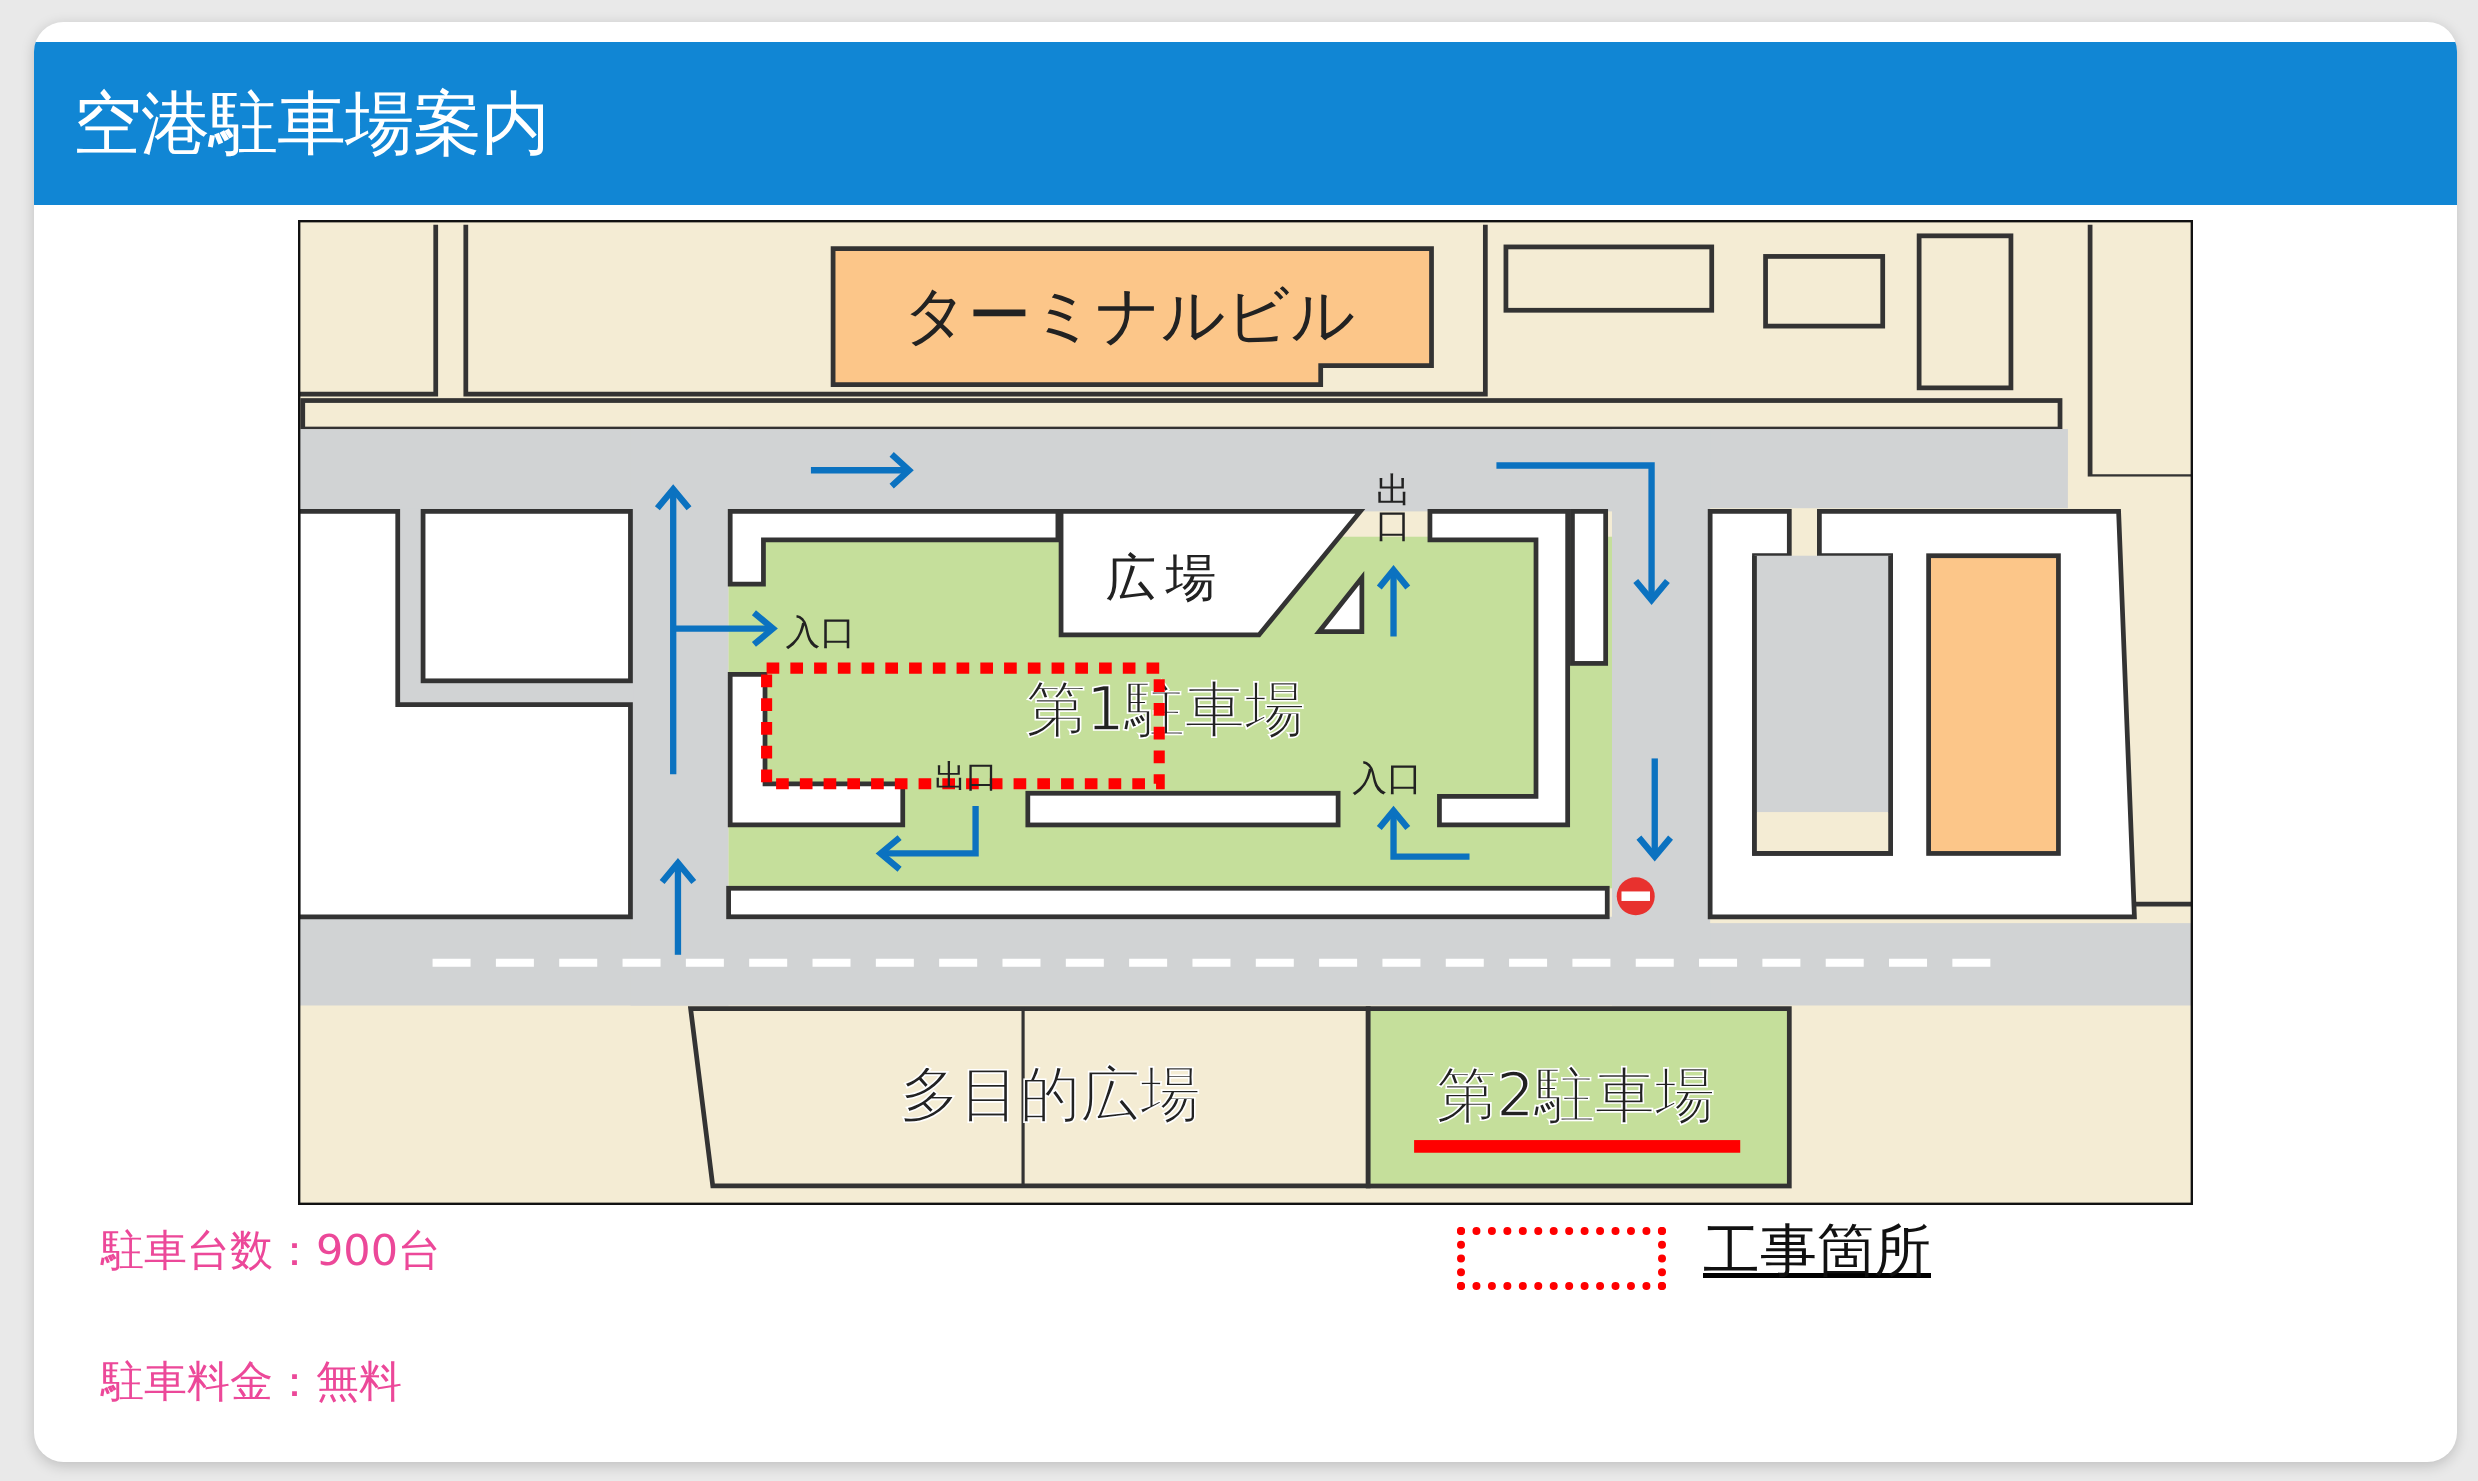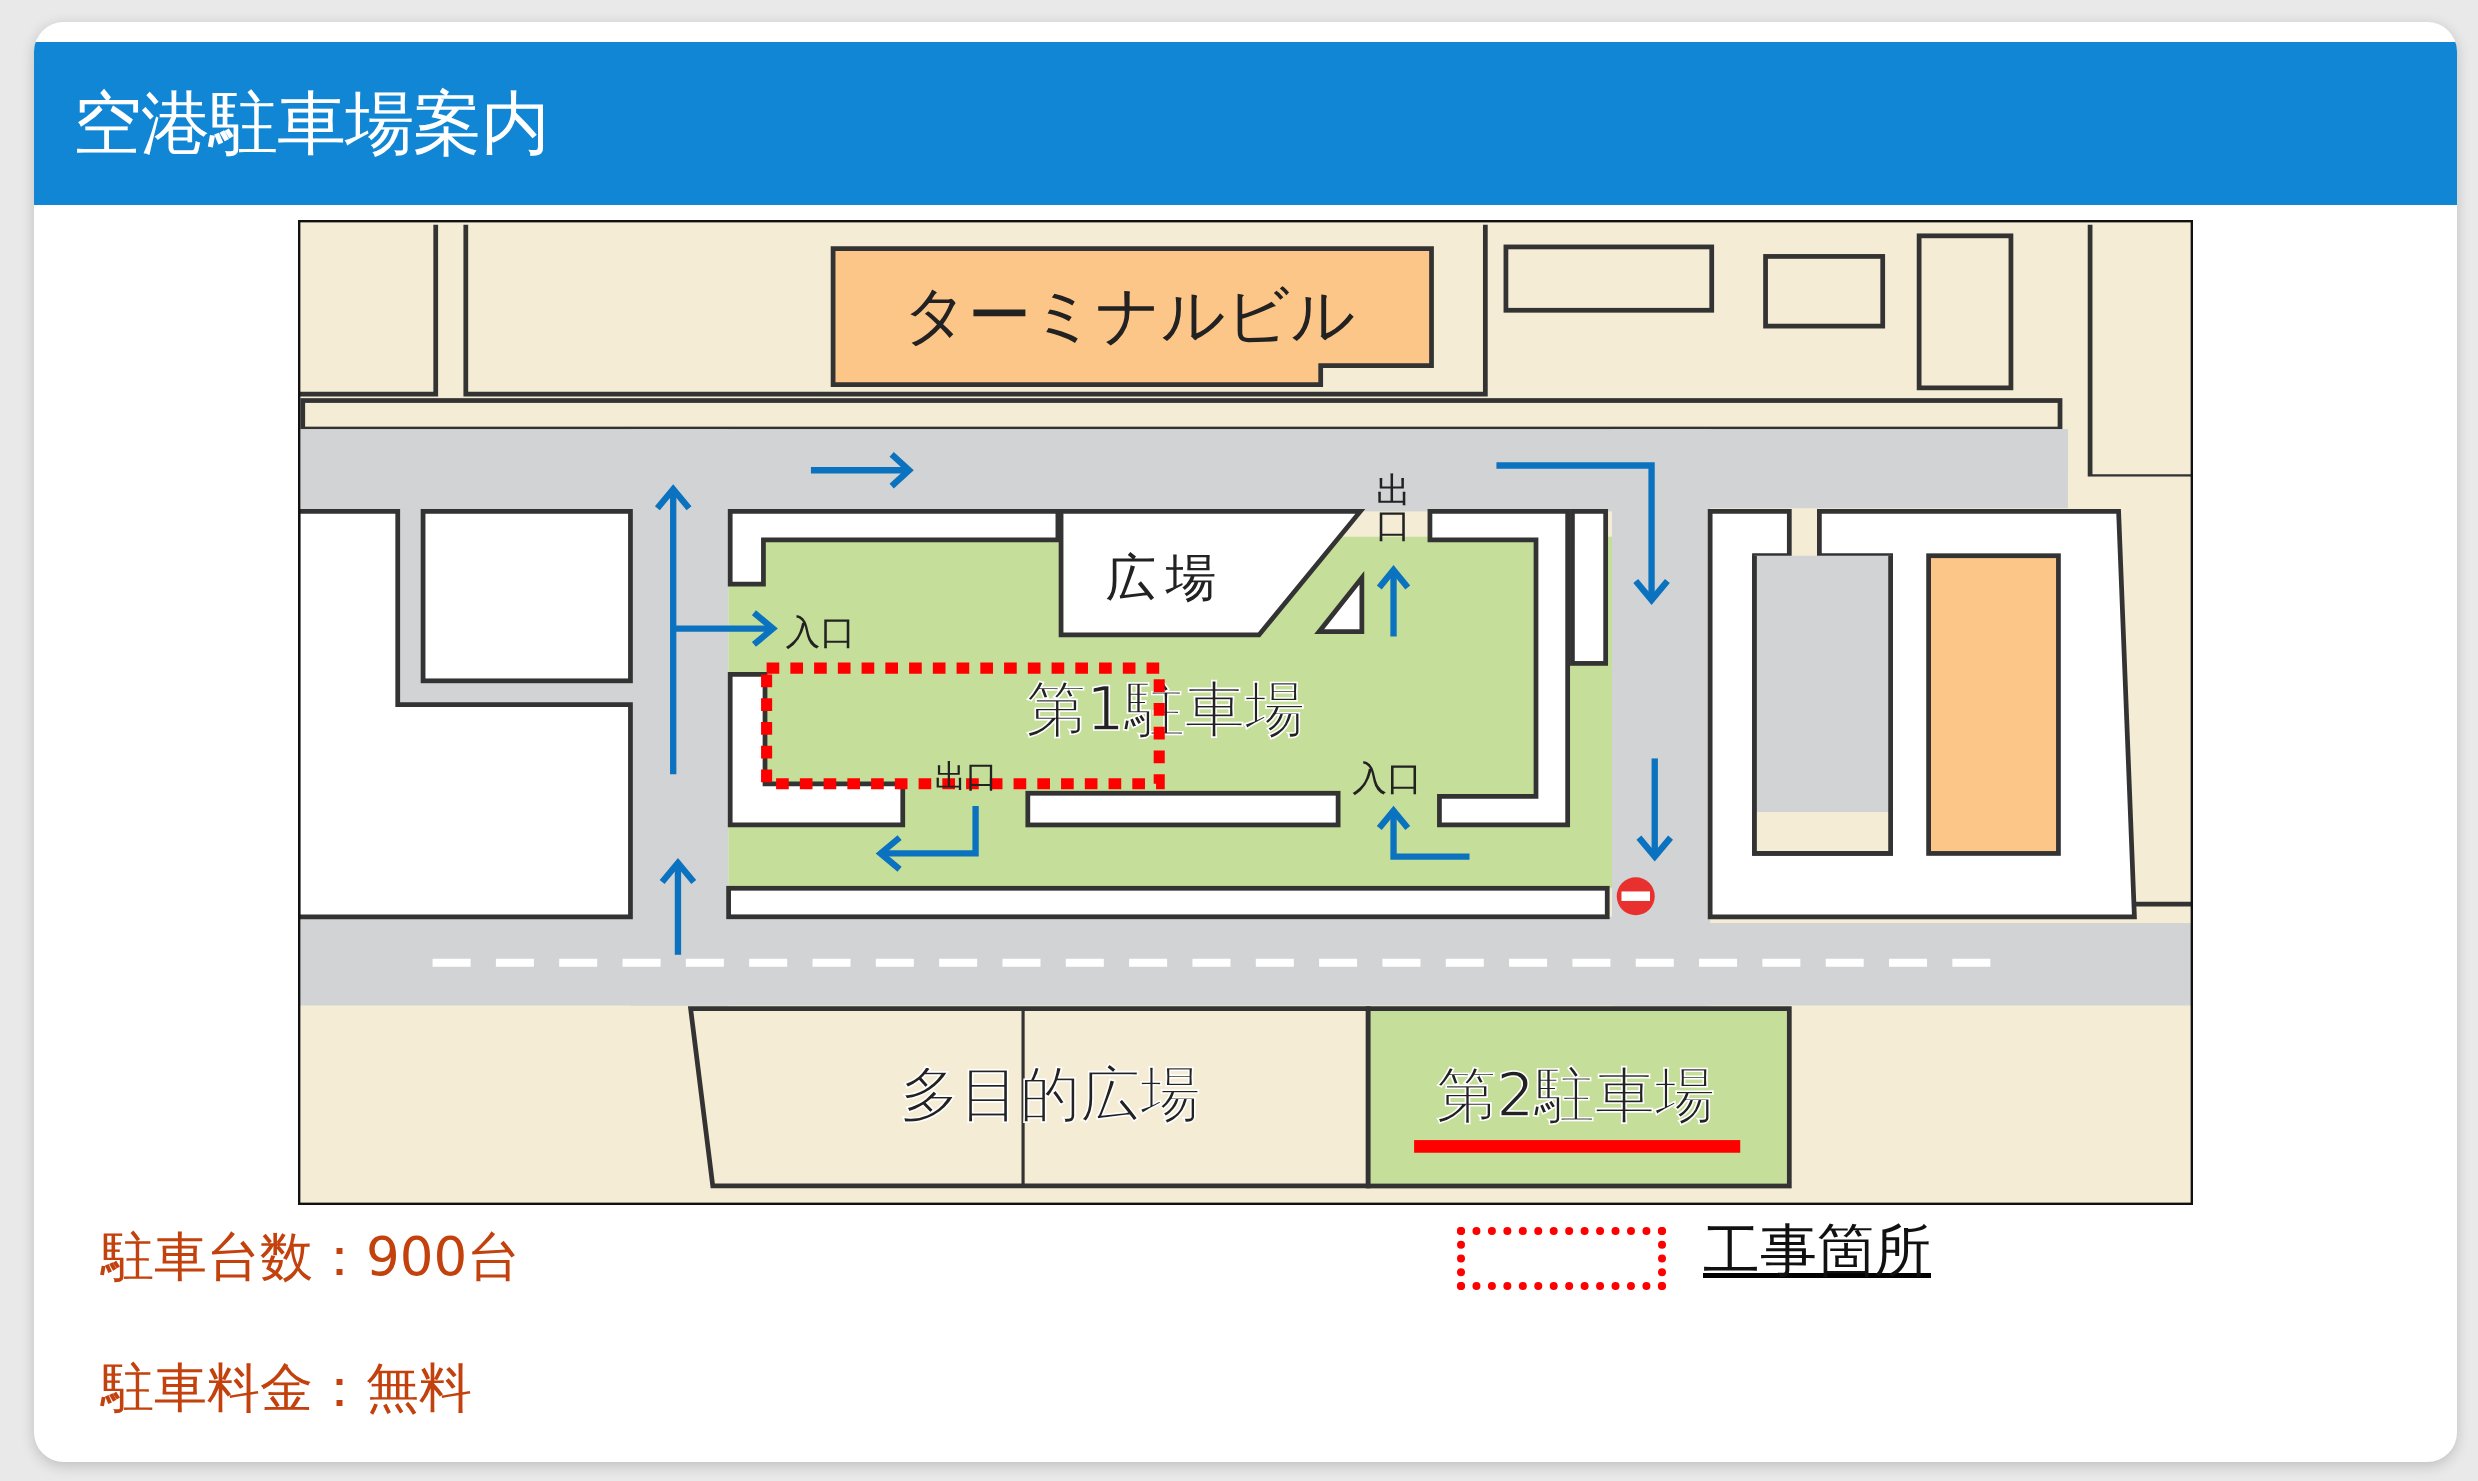--- a/index.html
+++ b/index.html
@@ -31,21 +31,21 @@
     white-space: nowrap;
   }
   .map {
     position: absolute; left: 264px; top: 198px;
     width: 1895px; height: 985px;
   }
   .map svg { display: block; width: 100%; height: 100%; }
   .map text { font-family: "DejaVu Sans", sans-serif; }
   .info {
     position: absolute; left: 67px;
-    font-size: 53px; color: #c2410c;
+    font-size: 43px; color: #ec4899;
     white-space: nowrap;
   }
   .info.capacity { top: 1200px; }
   .info.fee { top: 1287px; margin-top: 44px; }
   .legend {
     position: absolute; left: 1423px; top: 1191px;
     display: flex; align-items: flex-end; text-decoration: underline;
   }
   .legend-swatch {
     width: 209px; height: 63px;

